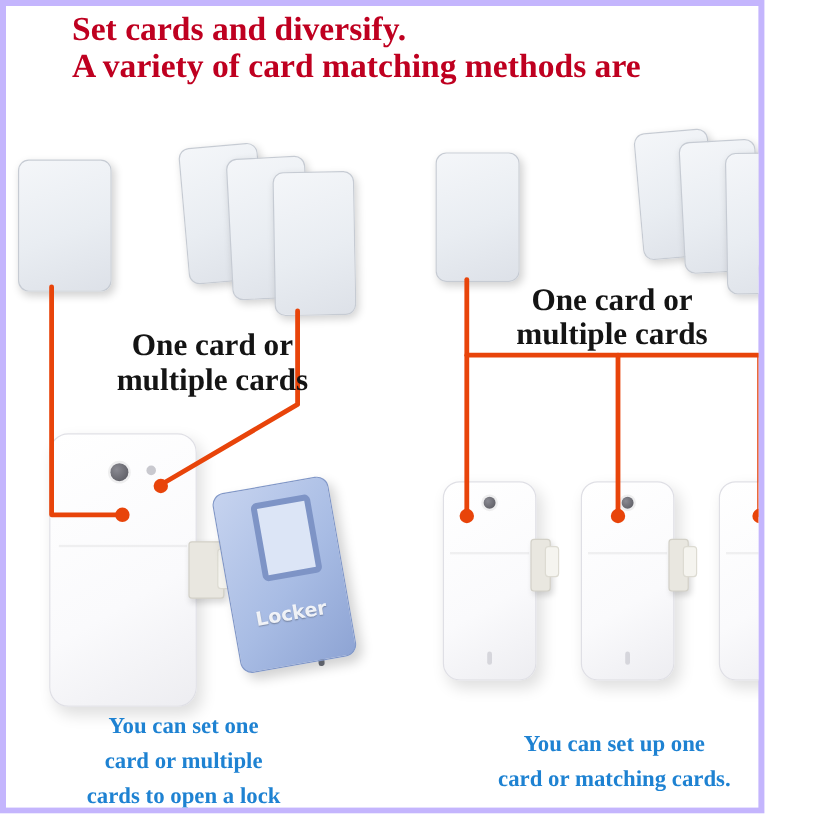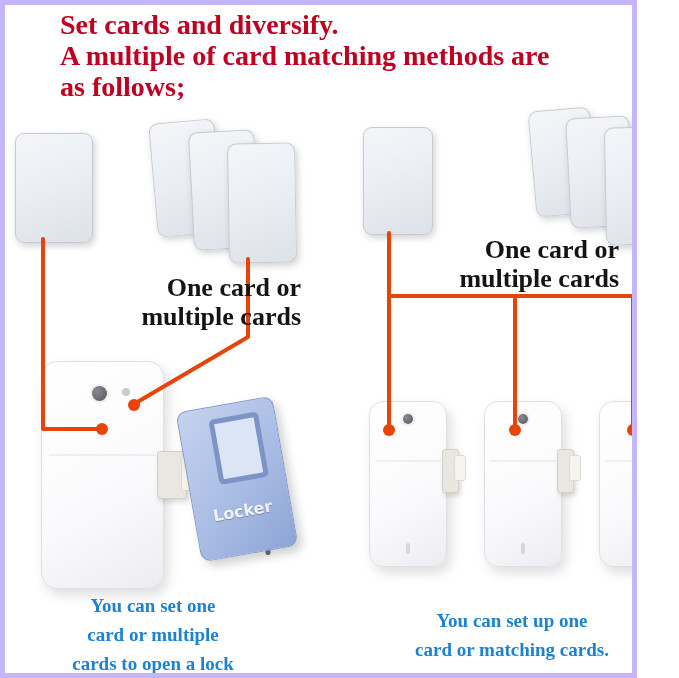--- a/index.html
+++ b/index.html
@@ -17,21 +17,21 @@
     background:#fff;border:5px solid #c4b5fd;box-sizing:border-box;
     overflow:hidden;
     font-family:"Liberation Serif", serif;
   }
   
   .heading{
     position:absolute;left:55px;top:4px;width:610px;z-index:6;
     color:var(--heading-red);font-weight:bold;font-size:28px;line-height:31px;
   }
   .label{
-    position:absolute;z-index:6;text-align:right;
+    position:absolute;z-index:6;text-align:center;
     color:var(--label-black);font-weight:bold;font-size:26px;line-height:29px;
   }
   .label.left{left:48px;top:268px;width:248px;}
   .label.right{left:396px;top:230px;width:218px;}
   .caption{
     position:absolute;z-index:6;text-align:center;
     color:var(--caption-blue);font-weight:bold;font-size:19px;line-height:29px;
   }
   .caption.left{left:16px;top:586px;width:264px;}
   .caption.right{left:350px;top:584px;width:314px;margin-top:17px;}
@@ -91,22 +91,21 @@
   .connector{stroke:var(--connector-orange);stroke-width:4;fill:none;stroke-linejoin:round;stroke-linecap:round;}
   .connector-dot{fill:var(--connector-orange);}
 </style>
 </head>
 <body>
 
 <div id="stage">
 
   <div class="heading">
     <div>Set cards and diversify.</div>
-    <div>A multiple of card matching methods are</div>
-    <div>as follows;</div>
+    <div>A variety of card matching methods are</div>
   </div>
 
   <div class="card" style="left:10px;top:128px;width:76px;height:108px;"></div>
 
   <div class="card" style="left:148px;top:116px;width:64px;height:112px;transform:rotate(-5deg);"></div>
   <div class="card" style="left:186px;top:126px;width:64px;height:116px;transform:rotate(-3deg);"></div>
   <div class="card" style="left:223px;top:138px;width:66px;height:118px;transform:rotate(-1deg);"></div>
 
   <div class="label left">
     <div>One card or</div>

